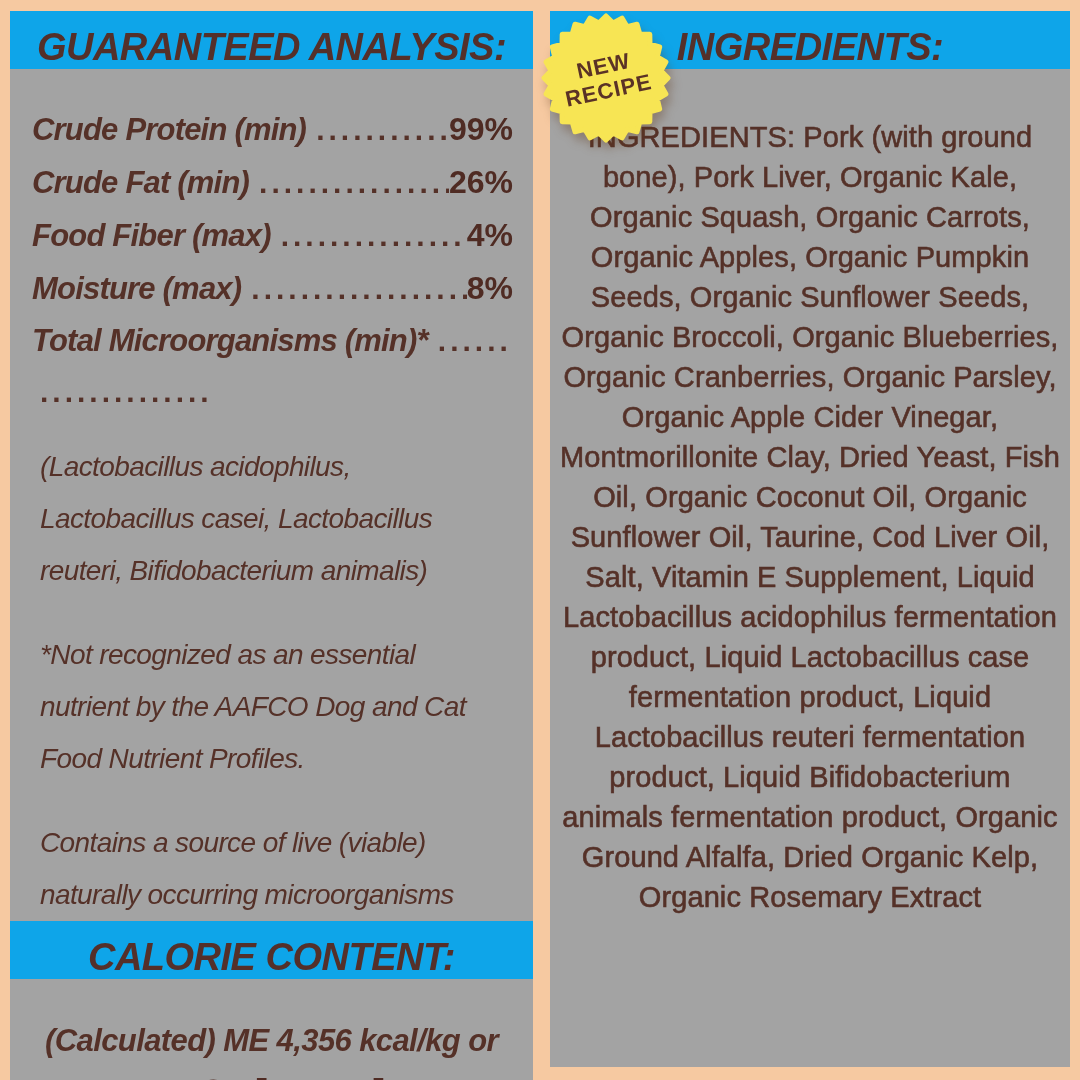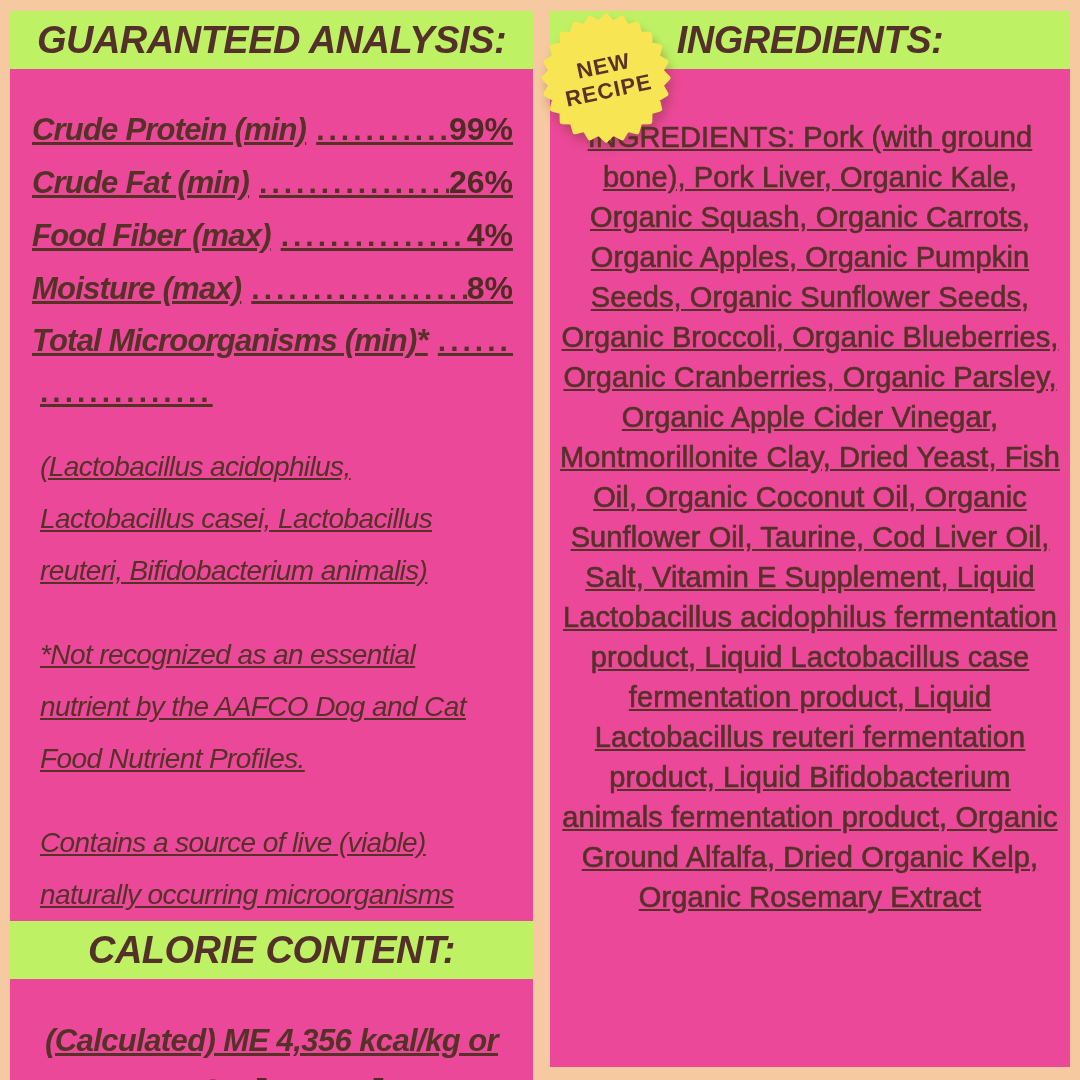--- a/index.html
+++ b/index.html
@@ -13,29 +13,29 @@
   .canvas{
     box-sizing:border-box;
     width:1080px;height:1080px;
     padding:11px 10px 13px 10px;
     display:flex;gap:17px;
   }
   .col{display:flex;flex-direction:column;position:relative;}
   .col.left{width:523px;flex:0 0 523px;}
   .col.right{flex:1;}
   .bar{
-    background:#bef264;
+    background:#0ea5e9;
     height:58px;flex:0 0 58px;
-    display:flex;align-items:center;justify-content:center;
+    display:flex;align-items:flex-end;justify-content:center;
   }
   .bar span{
     font-size:38px;font-weight:700;font-style:italic;
     color:#54302a;letter-spacing:-0.5px;white-space:nowrap;
   }
-  .panel{background:#ec4899;text-decoration:underline;}
+  .panel{background:#a3a3a3;}
   .grow{flex:1;}
 
   
   .analysis-body{box-sizing:border-box;padding:42px 20px 0 22px;}
   .row{display:flex;align-items:baseline;margin-bottom:16px;}
   .row .lbl{
     font-size:31px;font-weight:700;font-style:italic;
     letter-spacing:-0.8px;white-space:nowrap;
   }
   .row .dots{

